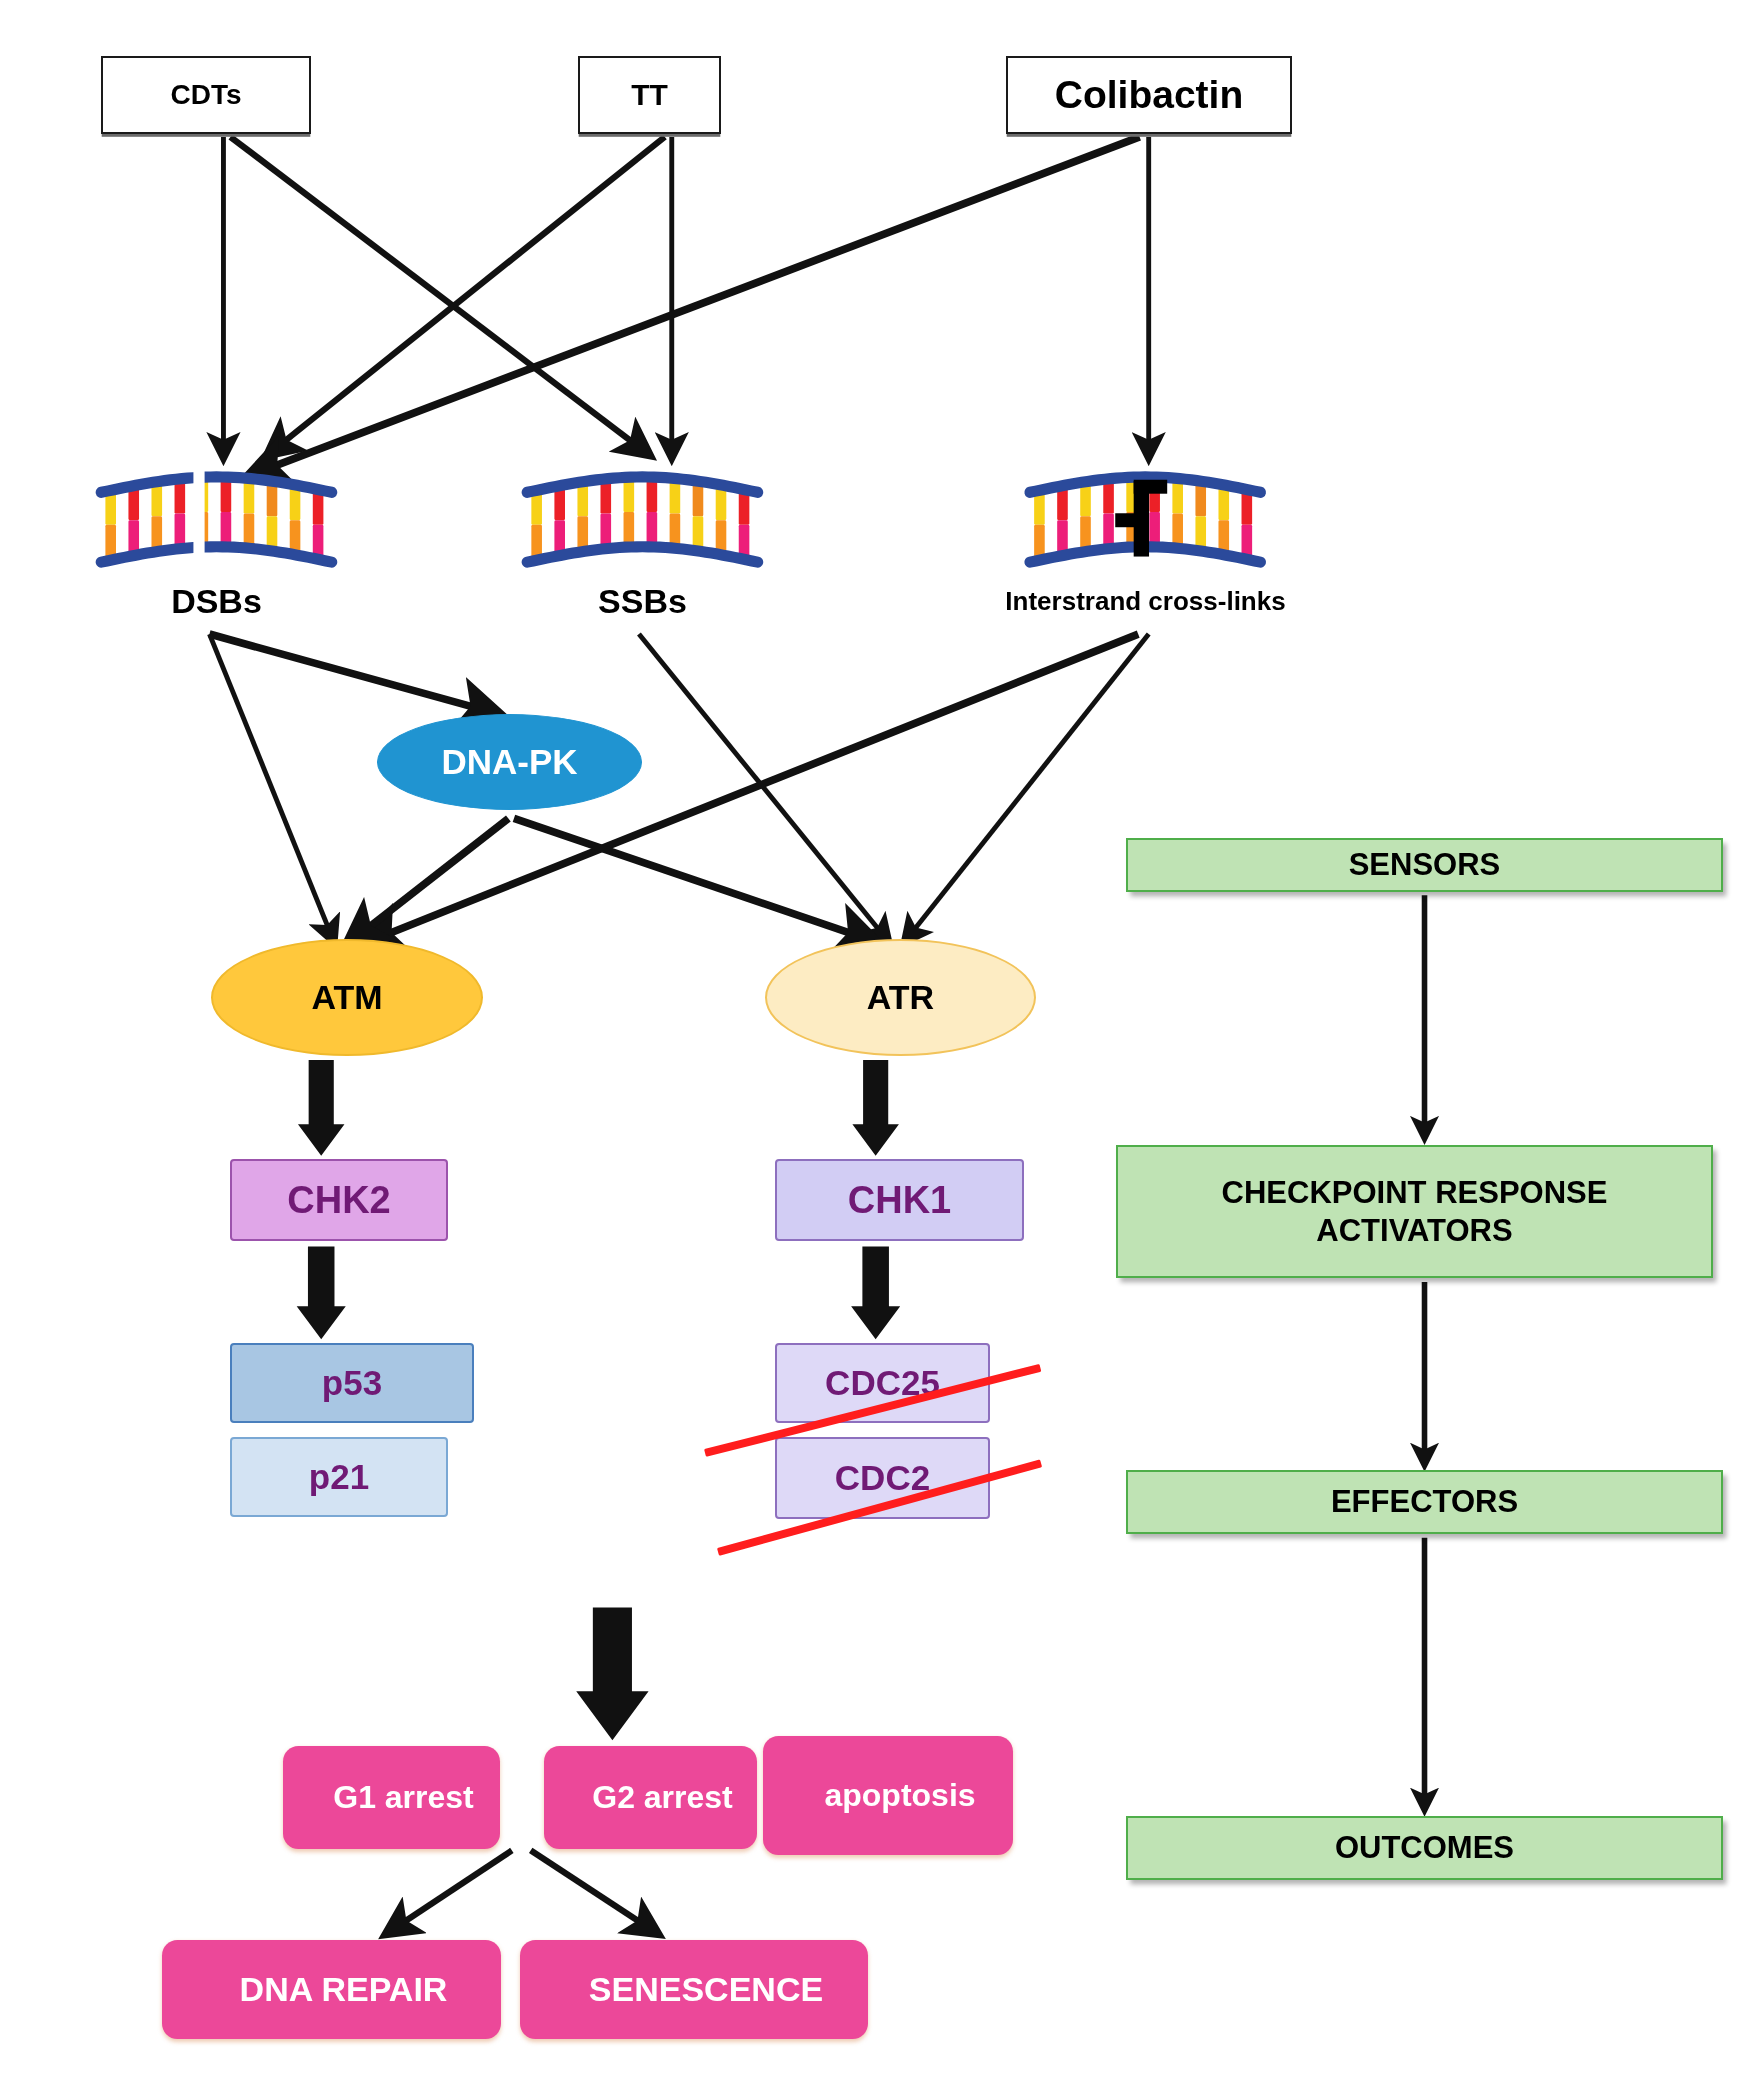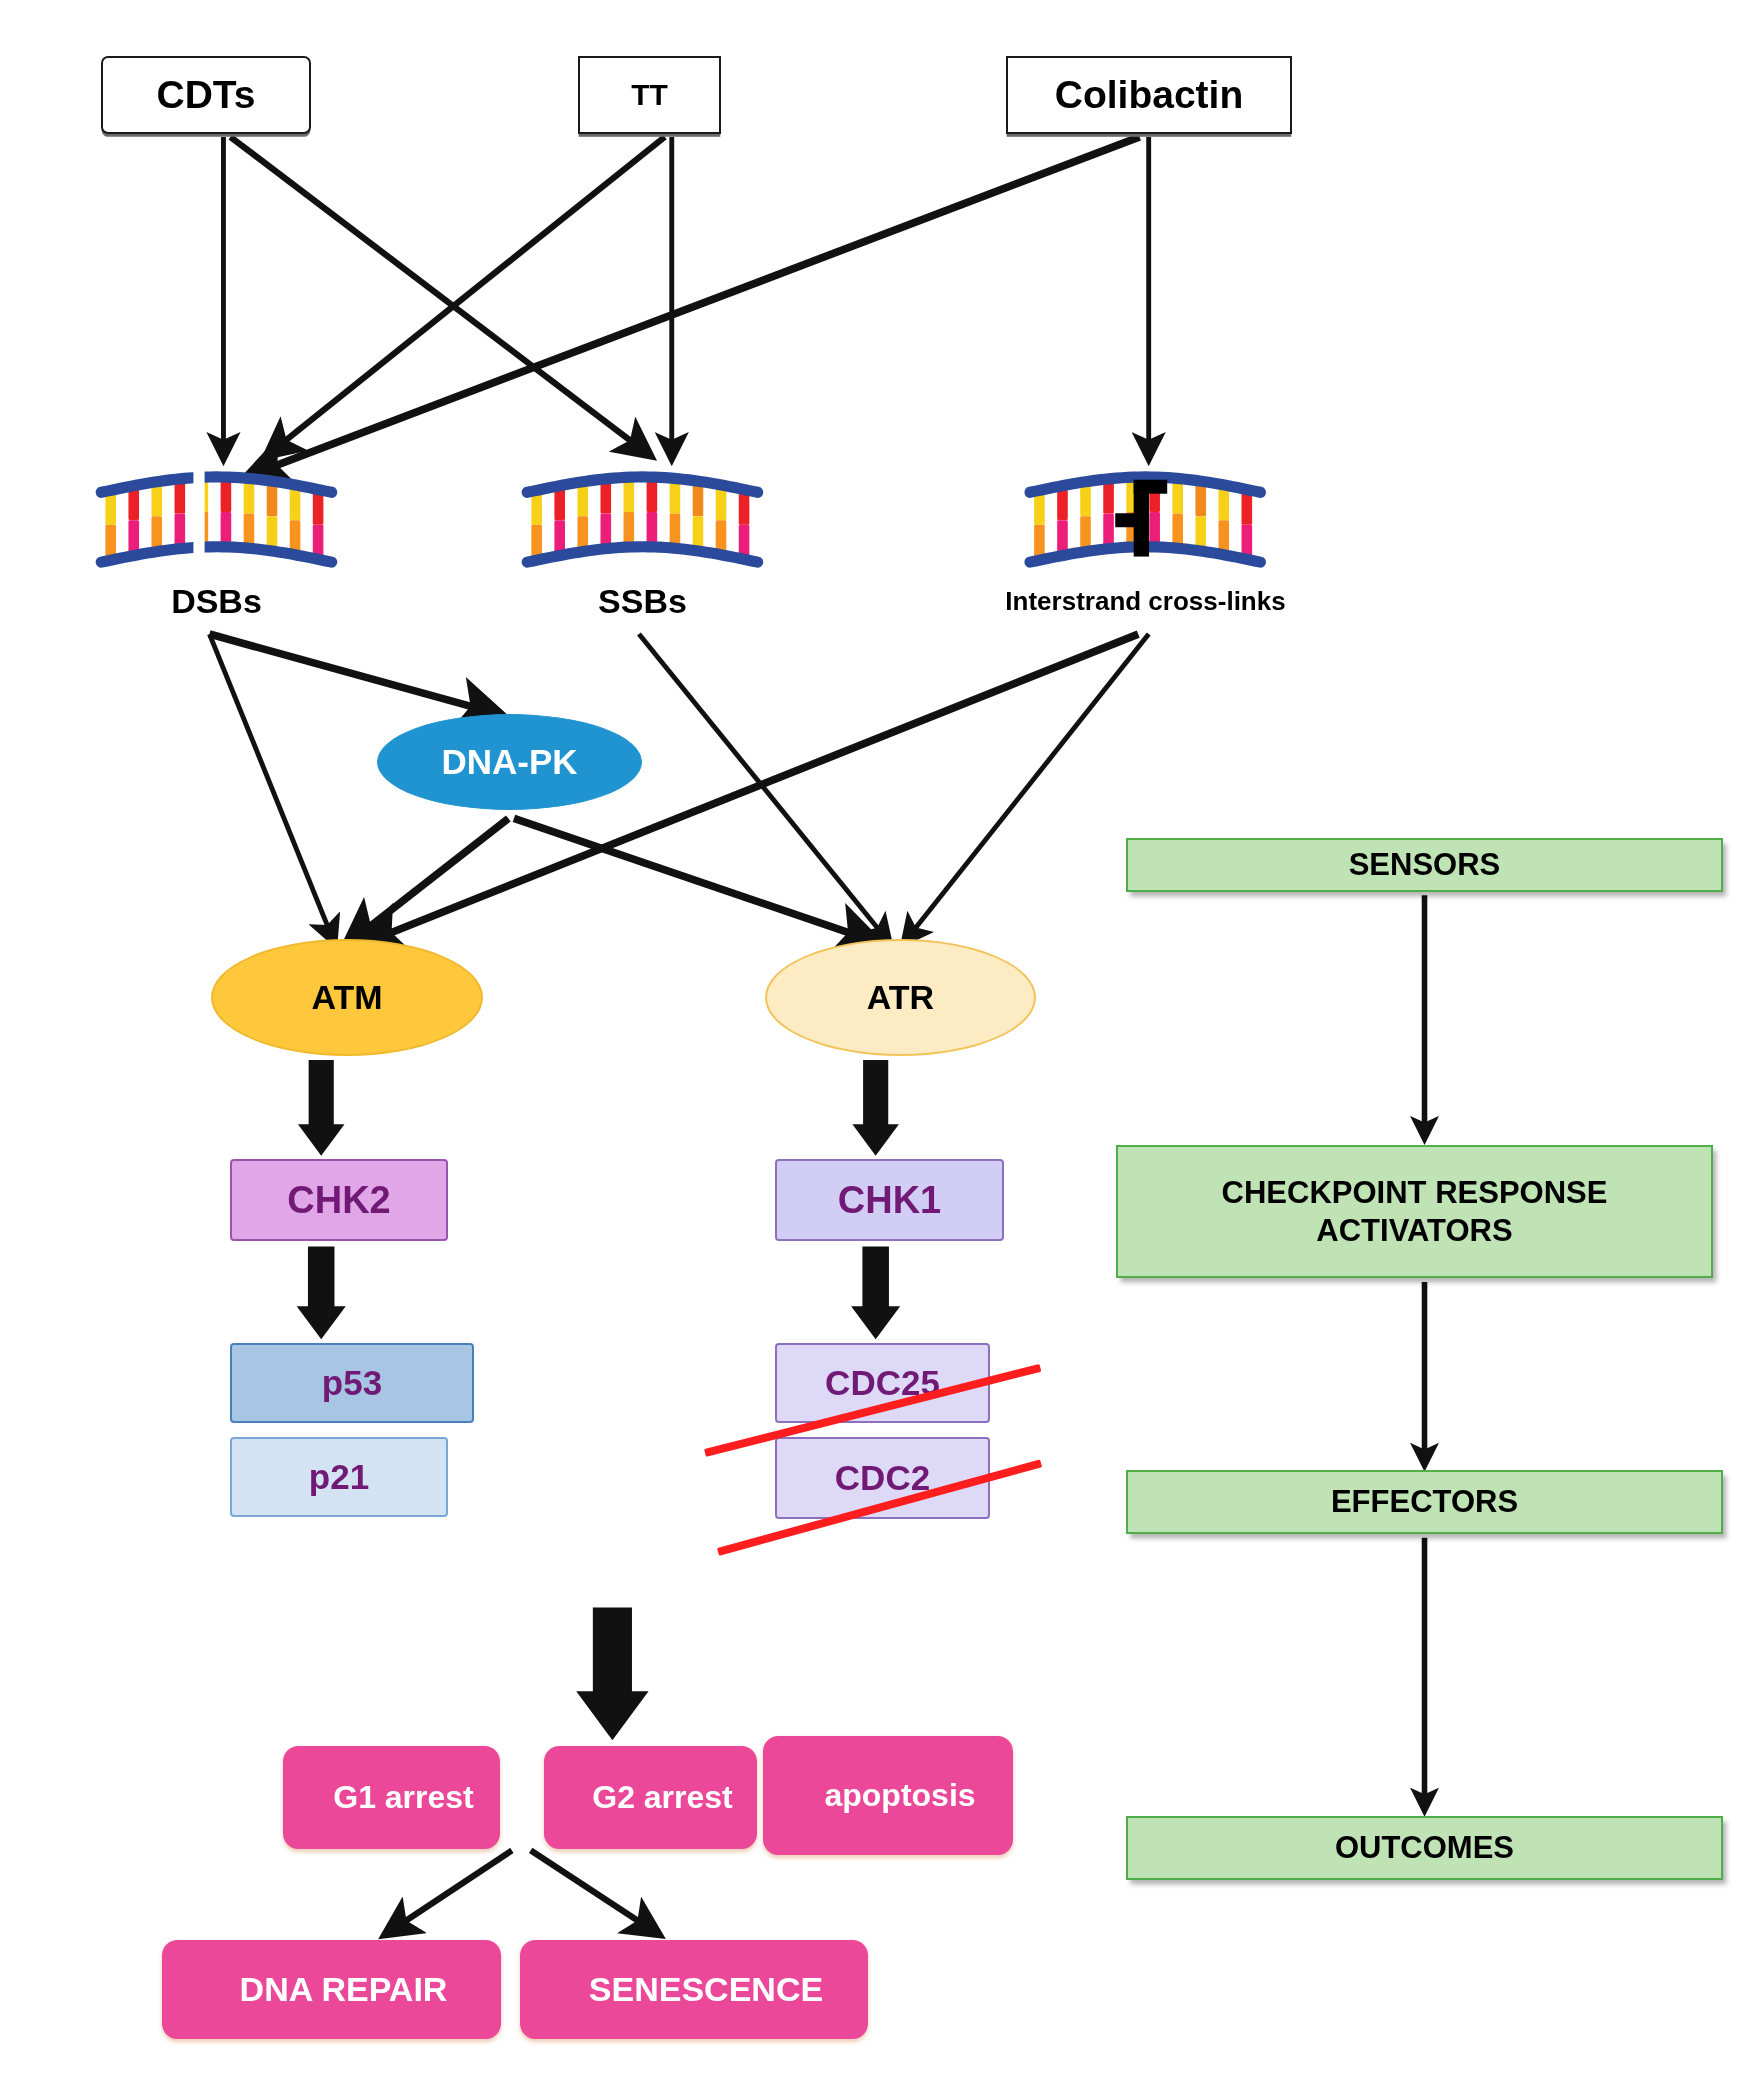--- a/index.html
+++ b/index.html
@@ -171,21 +171,21 @@
           <path d="M1475,705 L1483.25,703.2738998939874 L1491.5,701.5584417691149 L1499.75,699.8642019951701 L1508,698.2016261237511 L1516.25,696.580964487968 L1524.5,695.01220900573 L1532.75,693.5050315762492 L1541,692.0687244495656 L1549.25,690.712142936736 L1557.5,689.4436508138959 L1565.75,688.2710687567993 L1574,687.2016261237511 L1582.25,686.24191638421 L1590.5,685.397856467856 L1598.75,684.6746502847517 L1607,684.0767566415067 L1615.25,683.6078617512511 L1623.5,683.270856506907 L1631.75,683.0678186578712 L1640,683 L1648.25,683.0678186578712 L1656.5,683.270856506907 L1664.75,683.6078617512511 L1673,684.0767566415066 L1681.25,684.6746502847517 L1689.5,685.397856467856 L1697.75,686.24191638421 L1706,687.2016261237511 L1714.25,688.2710687567993 L1722.5,689.4436508138959 L1730.75,690.712142936736 L1739,692.0687244495656 L1747.25,693.5050315762492 L1755.5,695.0122090057299 L1763.75,696.580964487968 L1772,698.2016261237511 L1780.25,699.8642019951701 L1788.5,701.5584417691149 L1796.75,703.2738998939874 L1805,705" stroke="#2b4a9b" stroke-width="16" fill="none" stroke-linecap="round"></path>
           <path d="M1475,805 L1483.25,803.2738998939874 L1491.5,801.5584417691149 L1499.75,799.8642019951701 L1508,798.2016261237511 L1516.25,796.580964487968 L1524.5,795.01220900573 L1532.75,793.5050315762492 L1541,792.0687244495656 L1549.25,790.712142936736 L1557.5,789.4436508138959 L1565.75,788.2710687567993 L1574,787.2016261237511 L1582.25,786.24191638421 L1590.5,785.397856467856 L1598.75,784.6746502847517 L1607,784.0767566415067 L1615.25,783.6078617512511 L1623.5,783.270856506907 L1631.75,783.0678186578712 L1640,783 L1648.25,783.0678186578712 L1656.5,783.270856506907 L1664.75,783.6078617512511 L1673,784.0767566415066 L1681.25,784.6746502847517 L1689.5,785.397856467856 L1697.75,786.24191638421 L1706,787.2016261237511 L1714.25,788.2710687567993 L1722.5,789.4436508138959 L1730.75,790.712142936736 L1739,792.0687244495656 L1747.25,793.5050315762492 L1755.5,795.0122090057299 L1763.75,796.580964487968 L1772,798.2016261237511 L1780.25,799.8642019951701 L1788.5,801.5584417691149 L1796.75,803.2738998939874 L1805,805" stroke="#2b4a9b" stroke-width="16" fill="none" stroke-linecap="round"></path>
           <rect x="1623.5" y="689" width="22" height="108" fill="#000000"></rect>
           <rect x="1597.1" y="735" width="34" height="20" fill="#000000"></rect>
           <rect x="1623.5" y="687" width="48" height="20" fill="#000000"></rect>
         </g>
       </g>
   </svg>
 
   <div id="toxin-layer">
-      <div class="node toxin" style="left: 101px; top: 56px; width: 210px; height: 78px; font-size: 39px; border-radius: 7px;">
+      <div class="node toxin" style="left: 101px; top: 56px; width: 210px; height: 78px; font-size: 28px;">
         <span>CDTs</span>
       </div>
       <div class="node toxin" style="left: 578px; top: 56px; width: 143px; height: 78px; font-size: 30px;">
         <span>TT</span>
       </div>
       <div class="node toxin" style="left: 1006px; top: 56px; width: 286px; height: 78px; font-size: 39px;">
         <span>Colibactin</span>
       </div>
     </div>
 
@@ -216,21 +216,21 @@
   <div id="cascade-layer">
       <div class="node rbox c-chk2" style="left: 230px; top: 1159px; width: 218px; height: 82px; font-size: 38px;">
         <span>CHK2</span>
       </div>
       <div class="node rbox c-p53" style="left: 230px; top: 1343px; width: 244px; height: 80px; font-size: 35px;">
         <span>p53</span>
       </div>
       <div class="node rbox c-p21" style="left: 230px; top: 1437px; width: 218px; height: 80px; font-size: 35px;">
         <span>p21</span>
       </div>
-      <div class="node rbox c-chk1" style="left: 775px; top: 1159px; width: 229px; height: 82px; font-size: 38px;">
+      <div class="node rbox c-chk1" style="left: 775px; top: 1159px; width: 249px; height: 82px; font-size: 38px;">
         <span>CHK1</span>
       </div>
       <div class="node rbox c-cdc" style="left: 775px; top: 1343px; width: 215px; height: 80px; font-size: 35px;">
         <span>CDC25</span>
       </div>
       <div class="node rbox c-cdc" style="left: 775px; top: 1437px; width: 215px; height: 82px; font-size: 35px;">
         <span>CDC2</span>
       </div>
     </div>
 

